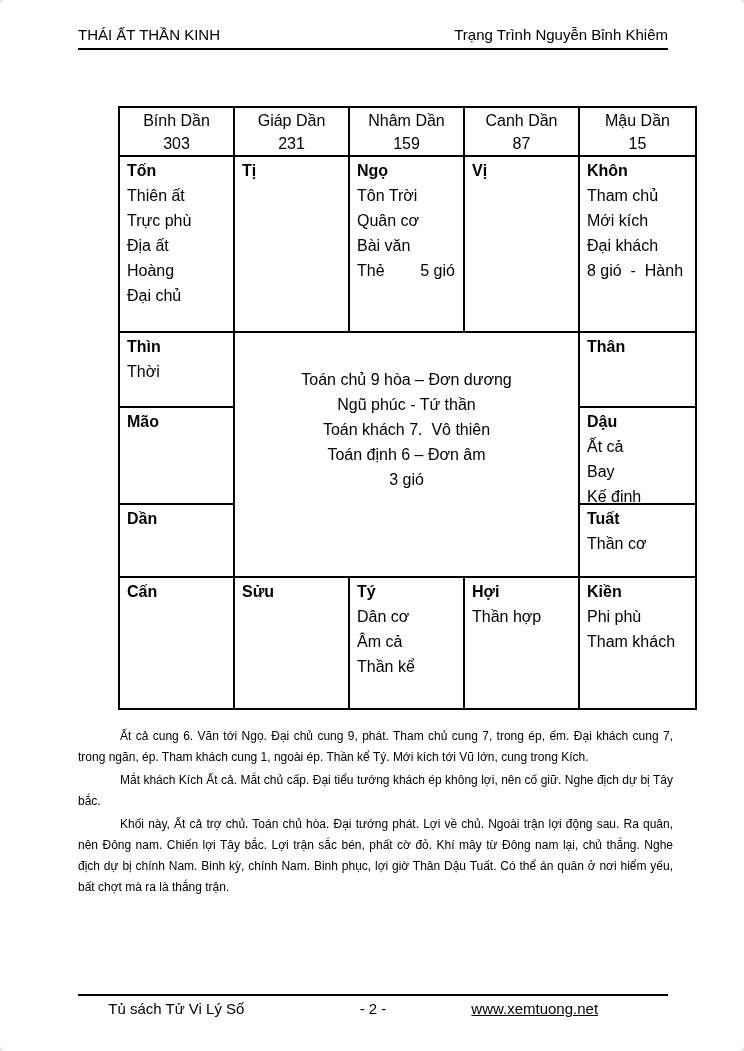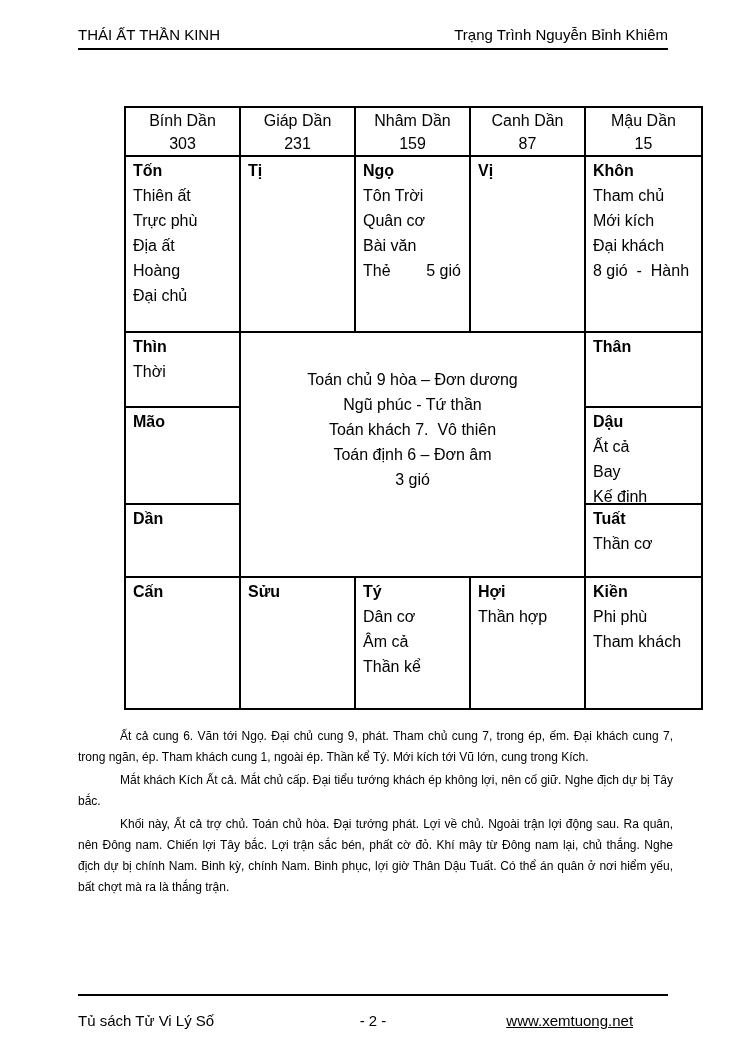--- a/index.html
+++ b/index.html
@@ -4,34 +4,35 @@
 <style>
   * { margin: 0; padding: 0; box-sizing: border-box; }
   html, body { background: #e8e8e8; }
   body { font-family: "Liberation Sans", "DejaVu Sans", sans-serif; color: #000; }
   .page {
     position: relative;
     width: 744px; height: 1051px;
     background: #ffffff;
     margin: 0 auto;
     overflow: hidden;
+    border-radius: 6px;
   }
 
   
   .header {
     position: absolute; left: 78px; top: 26px; width: 590px;
     display: flex; justify-content: space-between; align-items: flex-end;
     font-size: 15px;
     border-bottom: 2.5px solid #000;
     padding-bottom: 5px;
   }
 
   
   .board {
-    position: absolute; left: 124px; top: 106px;
+    position: absolute; left: 118px; top: 106px;
     width: 579px; height: 604px;
     display: grid;
     grid-template-columns: repeat(5, 115px);
     grid-template-rows: 49px 176px 75px 97px 73px 130px;
     border: 2px solid #000;
     font-size: 16px;
   }
   .cell { border-right: 2px solid #000; border-bottom: 2px solid #000; overflow: hidden; }
   .cell.no-r { border-right: none; }
   .cell.no-b { border-bottom: none; }
@@ -56,23 +57,23 @@
   .paragraphs p { text-indent: 42px; margin-bottom: 2px; }
 
   
   .footer {
     position: absolute; left: 78px; top: 994px; width: 590px;
     border-top: 2.5px solid #000;
     padding-top: 4px;
     display: flex; align-items: baseline;
     font-size: 15px;
   }
-  .footer .f-left  { flex: 1; text-align: left; margin-top: 12px; }
+  .footer .f-left  { flex: 1; text-align: center; }
   .footer .f-mid   { flex: 1; text-align: center; }
-  .footer .f-right { flex: 1; text-align: center; }
+  .footer .f-right { flex: 1; text-align: left; }
   .footer a { color: #000; text-decoration: underline; }
 </style>
 </head>
 <body>
 
 <div class="page">
 
   <div class="header">
     <span>THÁI ẤT THẦN KINH</span>
     <span>Trạng Trình Nguyễn Bỉnh Khiêm</span>

